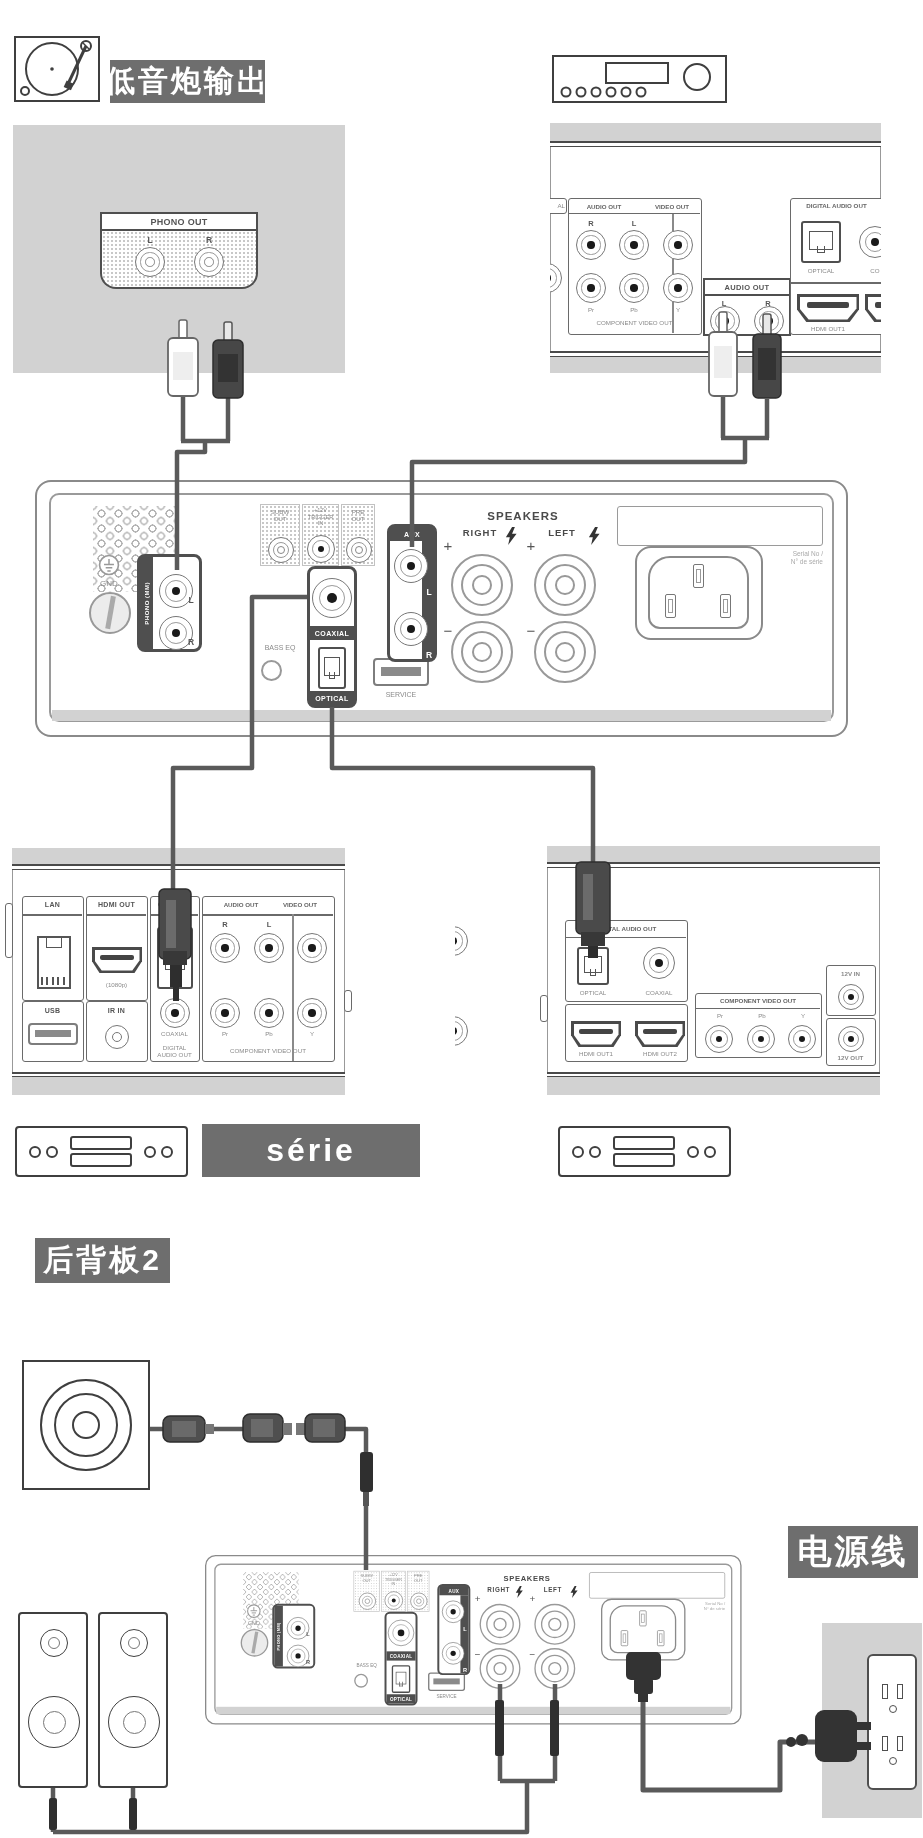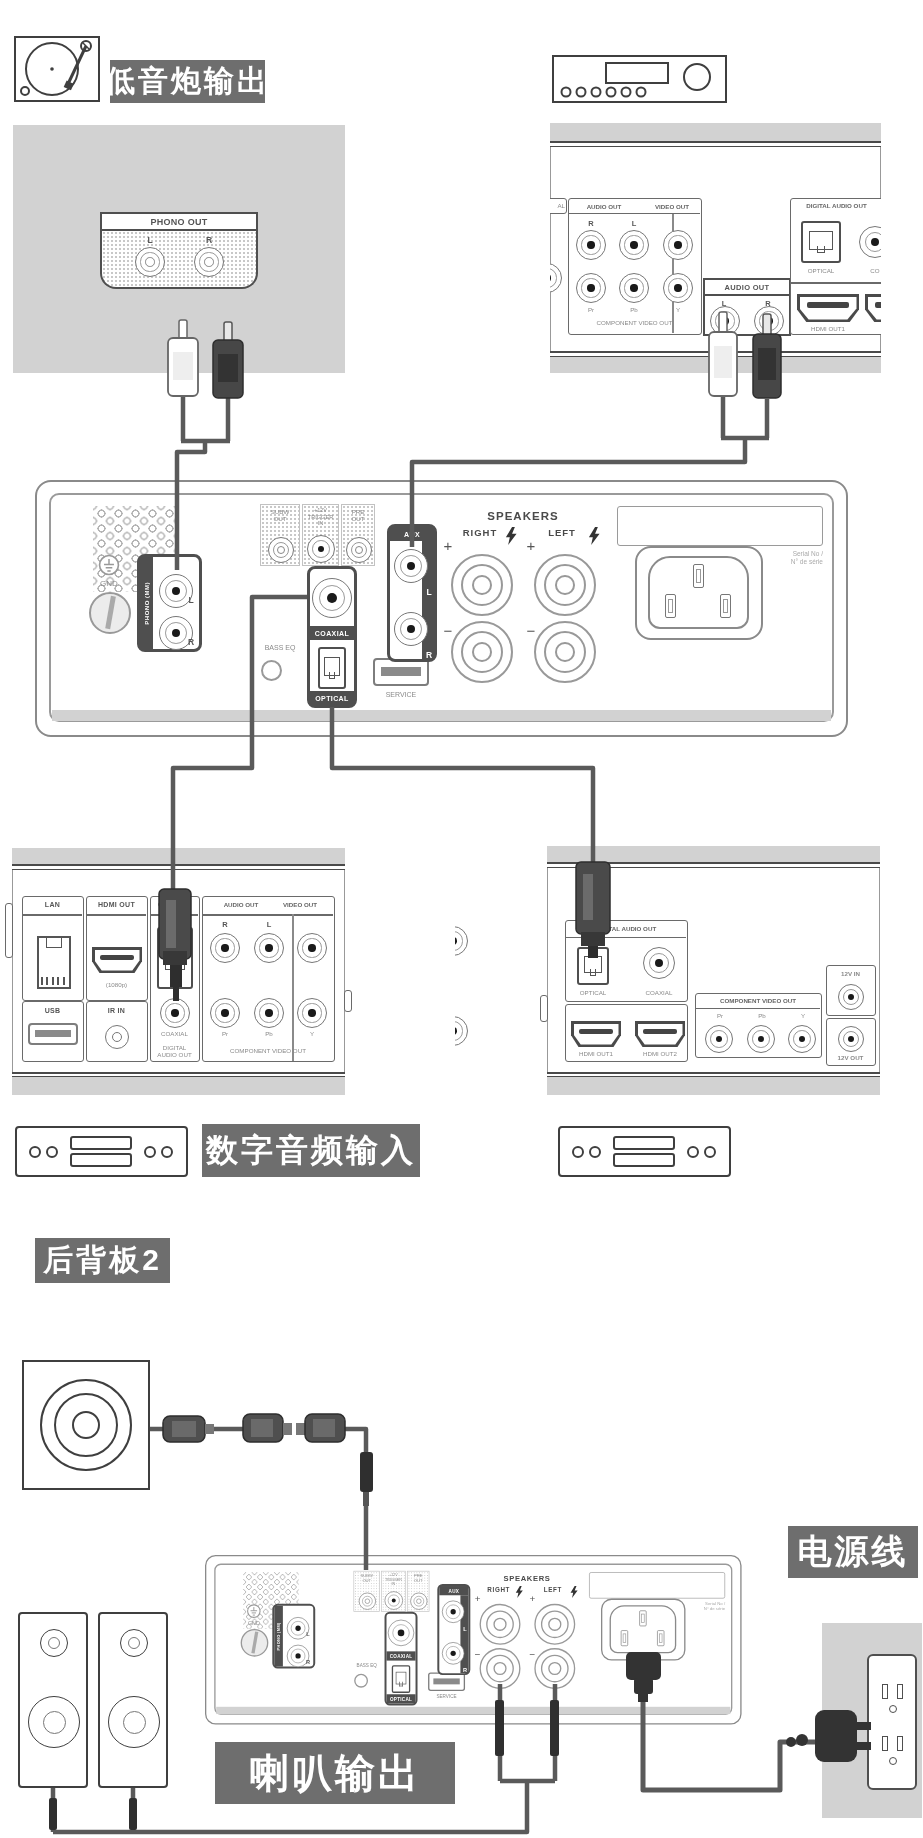--- a/index.html
+++ b/index.html
@@ -356,21 +356,21 @@
   <div class="abs" style="left:15px;top:1126px;width:173px;height:51px;border:2px solid #3f3f3f;border-radius:4px;background:#fff">
     <svg width="169" height="47" viewBox="0 0 169 47">
       <circle cx="18" cy="24" r="5" fill="none" stroke="#3f3f3f" stroke-width="2"></circle>
       <circle cx="35" cy="24" r="5" fill="none" stroke="#3f3f3f" stroke-width="2"></circle>
       <rect x="54" y="9" width="60" height="12" fill="none" stroke="#3f3f3f" stroke-width="2" rx="2"></rect>
       <rect x="54" y="26" width="60" height="12" fill="none" stroke="#3f3f3f" stroke-width="2" rx="2"></rect>
       <circle cx="133" cy="24" r="5" fill="none" stroke="#3f3f3f" stroke-width="2"></circle>
       <circle cx="150" cy="24" r="5" fill="none" stroke="#3f3f3f" stroke-width="2"></circle>
     </svg>
   </div>
-  <div class="abs lbl" style="left:202px;top:1124px;width:218px;height:53px;font-size:32px">数字音频输入</div>
+  <div class="abs lbl" style="left:202px;top:1124px;width:218px;height:53px;font-size:32px">série</div>
   <div class="abs" style="left:558px;top:1126px;width:173px;height:51px;border:2px solid #3f3f3f;border-radius:4px;background:#fff">
     <svg width="169" height="47" viewBox="0 0 169 47">
       <circle cx="18" cy="24" r="5" fill="none" stroke="#3f3f3f" stroke-width="2"></circle>
       <circle cx="35" cy="24" r="5" fill="none" stroke="#3f3f3f" stroke-width="2"></circle>
       <rect x="54" y="9" width="60" height="12" fill="none" stroke="#3f3f3f" stroke-width="2" rx="2"></rect>
       <rect x="54" y="26" width="60" height="12" fill="none" stroke="#3f3f3f" stroke-width="2" rx="2"></rect>
       <circle cx="133" cy="24" r="5" fill="none" stroke="#3f3f3f" stroke-width="2"></circle>
       <circle cx="150" cy="24" r="5" fill="none" stroke="#3f3f3f" stroke-width="2"></circle>
     </svg>
   </div>
@@ -491,21 +491,20 @@
   <div class="abs lbl" style="left:788px;top:1526px;width:130px;height:52px;font-size:34px">电源线</div>
   <div class="abs strip" style="left:822px;top:1623px;width:100px;height:195px"></div>
   <div class="abs" style="left:867px;top:1654px;width:50px;height:136px;border:2px solid #4f4f4f;border-radius:6px;background:#fff">
     <div class="abs" style="left:13px;top:28px;width:6px;height:15px;border:1.5px solid #4f4f4f"></div>
     <div class="abs" style="left:28px;top:28px;width:6px;height:15px;border:1.5px solid #4f4f4f"></div>
     <div class="abs" style="left:20px;top:49px;width:8px;height:8px;border:1.5px solid #4f4f4f;border-radius:50%"></div>
     <div class="abs" style="left:13px;top:80px;width:6px;height:15px;border:1.5px solid #4f4f4f"></div>
     <div class="abs" style="left:28px;top:80px;width:6px;height:15px;border:1.5px solid #4f4f4f"></div>
     <div class="abs" style="left:20px;top:101px;width:8px;height:8px;border:1.5px solid #4f4f4f;border-radius:50%"></div>
   </div>
-  <div class="abs lbl" style="left:215px;top:1742px;width:240px;height:62px;font-size:40px">喇叭输出</div>
 
   <svg class="abs" style="left:0;top:0;width:923px;height:1838px;pointer-events:none;z-index:30" viewBox="0 0 923 1838">
     <g stroke="#5a5a5a" stroke-width="4.5" fill="none" stroke-linejoin="round">
       <path d="M183,394 V441 M228,396 V441 M181,441 H230 M205,443 L205,452 L177,452 L177,570"></path>
       <path d="M723,397 V438 M767,399 V438 M721,438 H769 M745,440 V462 L412,462 L412,547"></path>
       <path d="M307,597 H252 V768 H173 V891"></path>
       <path d="M332,707 V768 H593 V864"></path>
       <path d="M150,1429 H163 M205,1429 H243 M345,1429 H366 V1452 M366,1506 V1570"></path>
       <path d="M53,1788 V1800 M133,1788 V1800 M53,1828 V1832 M133,1828 V1832 M53,1832 H527 V1781 M500,1781 H555 M500,1684 V1700 M555,1684 V1700 M500,1754 V1781 M555,1754 V1781"></path>
       <path stroke-width="5" d="M643,1698 V1790 H780 V1742 H817"></path>

